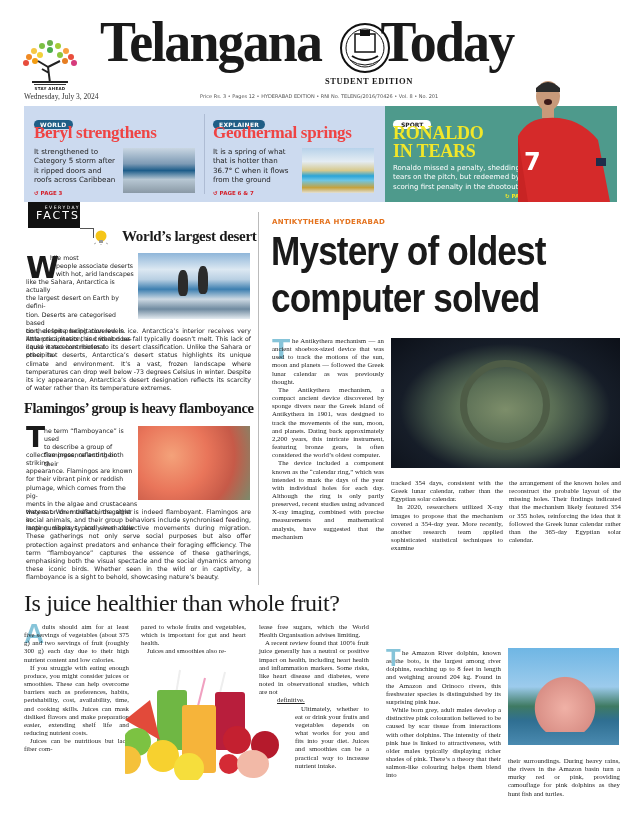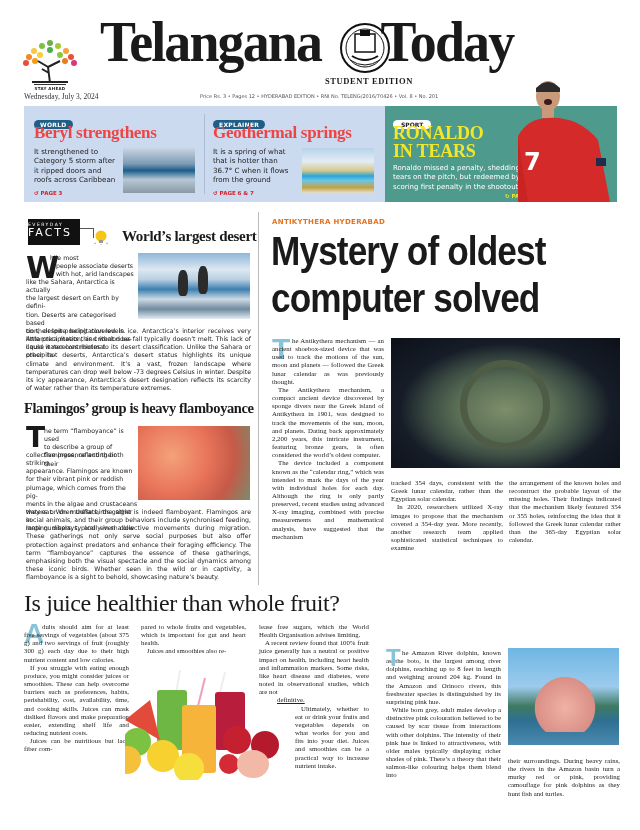--- a/index.html
+++ b/index.html
@@ -31,21 +31,21 @@
   .band-teal { left: 385px; top: 106px; width: 232px; height: 96px; background: #4e9a8c; }
   .sport-tag { font-family: "DejaVu Sans", sans-serif; font-weight: bold; font-size: 6px; color: #1a1a1a; background: #fff; border-radius: 5px; padding: 1px 8px; display: inline-block; }
   .sport-head { font-family: "Liberation Serif", serif; font-weight: bold; font-size: 18px; line-height: 18px; color: #f2e728; letter-spacing: -.2px; }
   .sport-text { font-family: "DejaVu Sans", sans-serif; font-size: 7px; line-height: 9.3px; color: #ffffff; }
   .sport-page { font-family: "DejaVu Sans", sans-serif; font-weight: bold; font-size: 5.5px; color: #f2e728; }
 
   .ronaldo { left: 518px; top: 78px; width: 122px; height: 124px; }
 
   
   .facts-box { left: 24px; top: 212px; width: 235px; height: 373px; border-right: 1px solid #bbb; }
-  .facts-badge { left: 28px; top: 219px; width: 52px; height: 26px; background: #111; color: #fff; text-align: left; }
+  .facts-badge { left: 28px; top: 202px; width: 52px; height: 26px; background: #111; color: #fff; text-align: right; }
   .facts-badge .small { font-family: "DejaVu Sans", sans-serif; font-size: 4.5px; letter-spacing: 1.5px; display: block; margin-top: 3px; }
   .facts-badge .big { font-family: "DejaVu Sans", sans-serif; font-size: 11px; letter-spacing: 2px; display: block; line-height: 12px; }
   .facts-line { left: 80px; top: 228px; width: 14px; height: 1px; background: #555; }
   .facts-line2 { left: 93px; top: 228px; width: 1px; height: 10px; background: #555; }
   .bulb { left: 92px; top: 228px; width: 18px; height: 18px; }
   .desert-head { left: 122px; top: 228px; font-family: "Liberation Serif", serif; font-weight: bold; font-size: 15px; white-space: nowrap; letter-spacing: -.3px; }
 
   .body-sans { font-family: "DejaVu Sans", sans-serif; font-size: 6.2px; line-height: 8.15px; color: #222; text-align: left; }
   .dropcap-w { left: 26px; top: 254px; font-family: "DejaVu Sans", sans-serif; font-weight: bold; font-size: 30px; line-height: 28px; }
   .desert-img { left: 138px; top: 253px; width: 112px; height: 66px; background: linear-gradient(180deg,#8fb6d9 0%,#dce8f2 25%,#b9d0e3 40%,#3d7fb0 55%,#cdd9e3 70%,#6f8aa0 85%,#e5ecf1 100%); }

